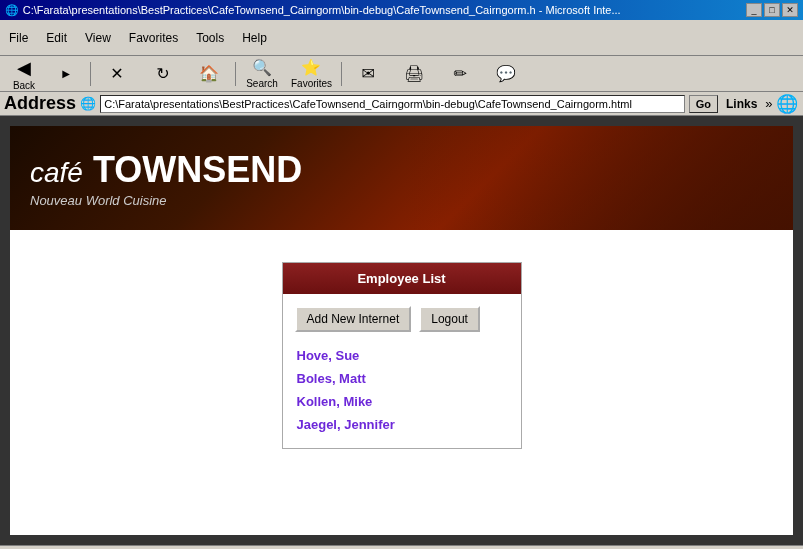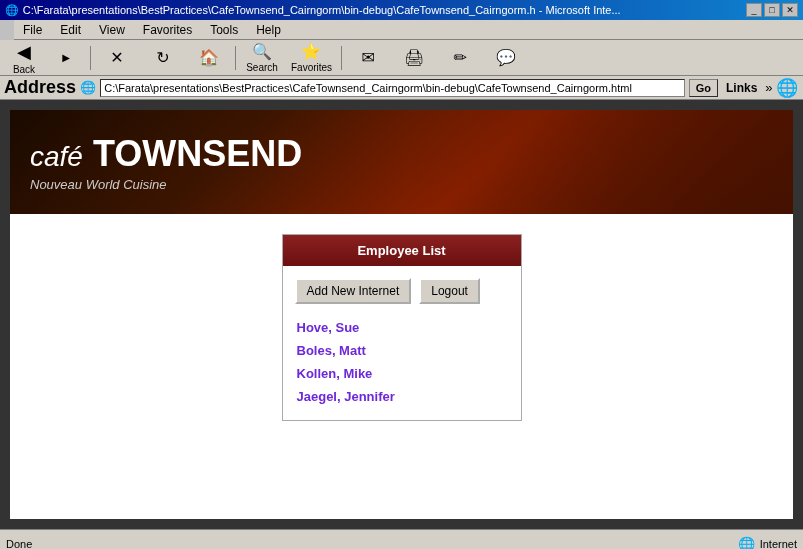--- a/index.html
+++ b/index.html
@@ -29,23 +29,22 @@
       cursor: pointer;
     }
 
     
     .menu-bar {
       background: #d4d0c8;
       border-bottom: 1px solid #808080;
       padding: 4px 5px;
       display: flex;
       gap: 10px;
-      height: 20px;
-      align-items: center;
-      margin-left: 14px;
+      height: 36px;
+      align-items: center;
     }
     .menu-item {
       font-size: 12px;
       color: black;
       cursor: pointer;
       padding: 1px 4px;
     }
 
     
     .toolbar {
@@ -165,21 +164,21 @@
       background: linear-gradient(to left, rgba(80,20,0,0.7), transparent);
     }
 
     
     .main-content {
       background: white;
       flex: 1;
       display: flex;
       justify-content: center;
       align-items: flex-start;
-      padding: 20px;
+      padding: 32px;
     }
 
     
     .employee-panel {
       border: 1px solid #aaa;
       width: 240px;
       background: white;
     }
     .employee-panel-header {
       background: linear-gradient(to bottom, #8b2020, #6b1010);

